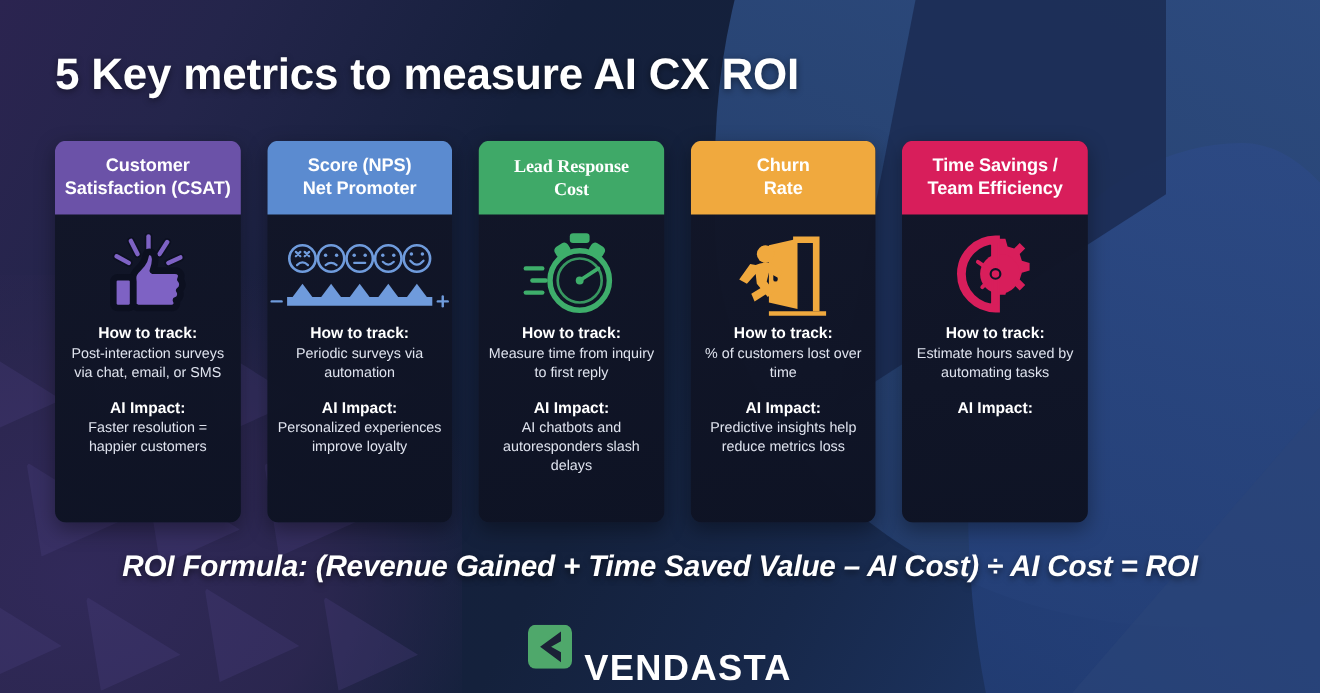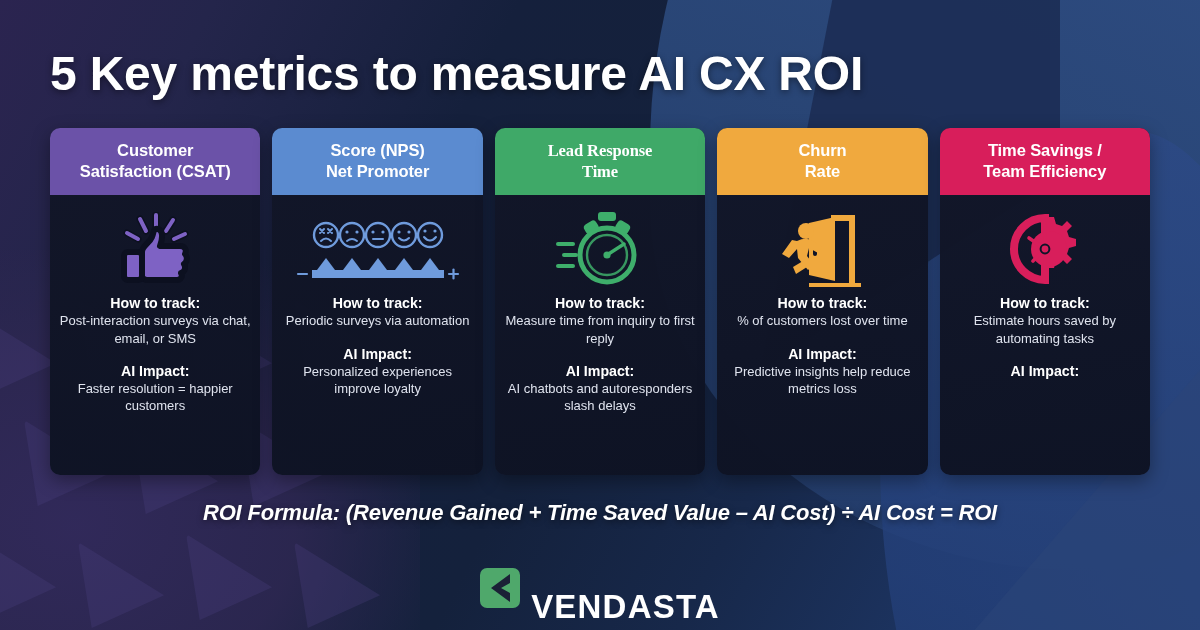--- a/index.html
+++ b/index.html
@@ -61,34 +61,35 @@
     position: absolute;
     display: block;
     background: #4b4080;
     clip-path: polygon(0 0, 100% 62%, 16% 100%);
     border-radius: 6px;
   }
   
   .title {
     position: absolute;
     left: 50px; top: 46px;
-    font-size: 48px;
+    font-size: 40px;
     font-weight: bold;
     color: #ffffff;
     letter-spacing: -0.2px;
     text-shadow: 0 2px 7px rgba(0,0,0,.45);
     white-space: nowrap;
   }
   
   .cards {
     position: absolute;
     left: 50px; top: 128px;
-    width: 1100px; height: 347px;
+    width: 939px; height: 347px;
     display: flex;
-    gap: 12px;
+    gap: 24px;
+    justify-content: center;
   }
   .card {
     flex: 1 1 0;
     border-radius: 10px;
     overflow: hidden;
     display: flex;
     flex-direction: column;
     background: linear-gradient(170deg, rgba(18,22,40,.97) 0%, rgba(14,19,36,.99) 100%);
     box-shadow: 0 6px 18px rgba(0,0,0,.35);
   }
@@ -125,21 +126,21 @@
   .blk-text {
     font-size: 13px;
     color: #dfe3ee;
     line-height: 1.33;
   }
   
   .formula {
     position: absolute;
     left: 0; right: 0; top: 500px;
     text-align: center;
-    font-size: 22px;
+    font-size: 27px;
     font-weight: bold;
     font-style: italic;
     color: #ffffff;
     letter-spacing: -0.2px;
     text-shadow: 0 2px 6px rgba(0,0,0,.5);
     white-space: nowrap;
   }
   
   .logo {
     position: absolute;
@@ -294,21 +295,21 @@
         <div class="blk">
           <div class="blk-label">AI Impact:</div>
           <div class="blk-text">Personalized experiences improve loyalty</div>
         </div>
       </div>
     </div>
 
     <div class="card">
       <div class="card-head" style="background:#3FA968;font-family:Liberation Serif, serif;">
         <div>Lead Response</div>
-        <div>Time</div>
+        <div>Cost</div>
       </div>
       <div class="card-body">
         <div class="icon-wrap">
           <svg width="92" height="82" viewBox="0 0 92 82" aria-hidden="true">
             <g fill="#3EAE6B">
               <rect x="44" y="4" width="18" height="9" rx="3"></rect>
               <rect x="30" y="14" width="14" height="11" rx="4" transform="rotate(-32 37 19)"></rect>
               <rect x="62" y="14" width="14" height="11" rx="4" transform="rotate(32 69 19)"></rect>
             </g>
             <circle cx="53" cy="47" r="27" fill="none" stroke="#3EAE6B" stroke-width="5"></circle>

